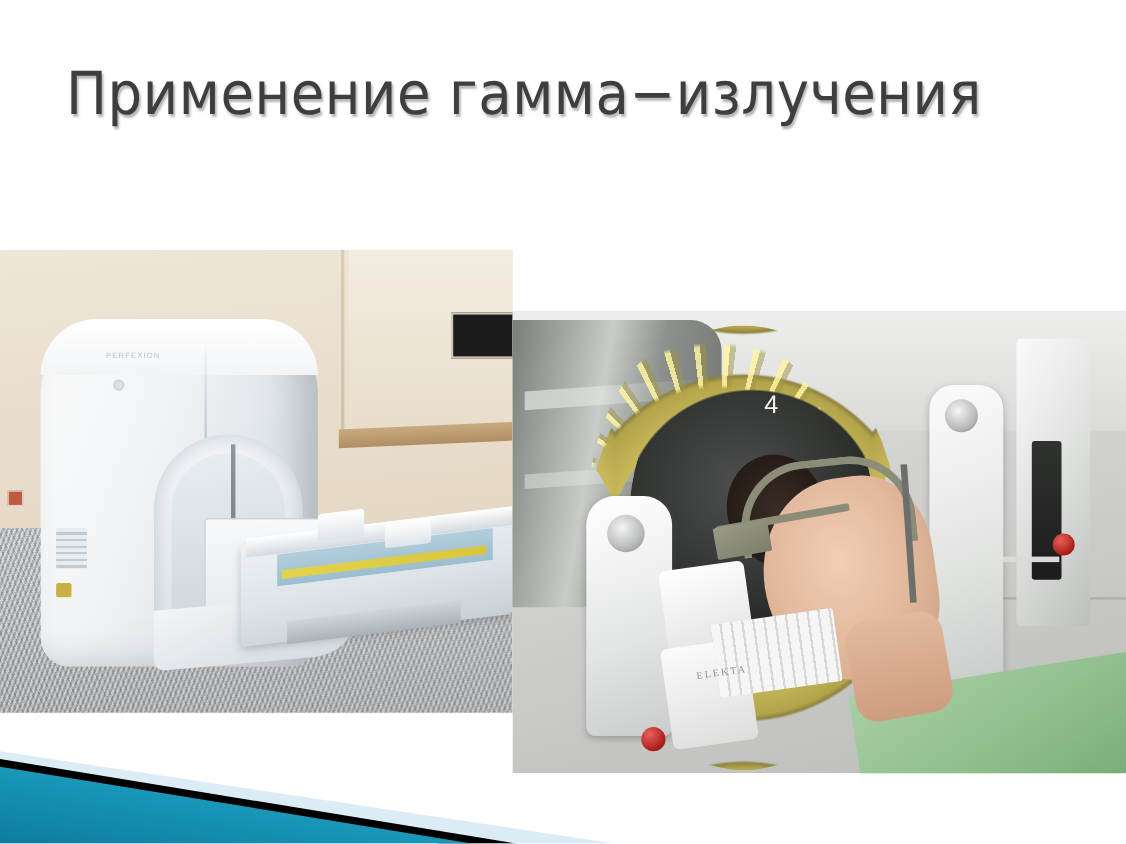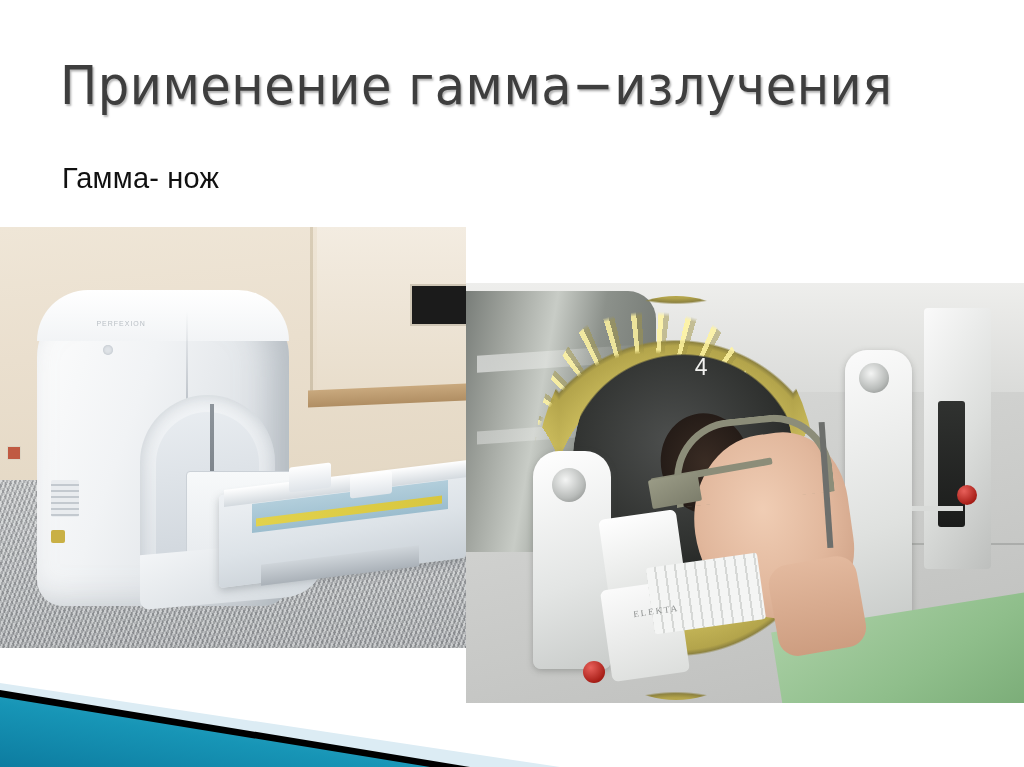--- a/index.html
+++ b/index.html
@@ -198,21 +198,20 @@
   
   .deco{position:absolute;left:0;bottom:0;width:620px;height:110px;pointer-events:none;}
   .deco svg{display:block;width:100%;height:100%;}
 </style>
 </head>
 <body>
 
 <div class="slide">
 
   <div class="title">Применение гамма−излучения</div>
-  <div class="subtitle">Гамма- нож</div>
 
   <div class="photo photo-left">
     <div class="room">
       <div class="wall"></div>
       <div class="wall-right"></div>
       <div class="wall-corner"></div>
       <div class="baseboard"></div>
       <div class="wall-panel"></div>
       <div class="wall-switch"></div>
       <div class="floor"></div>

